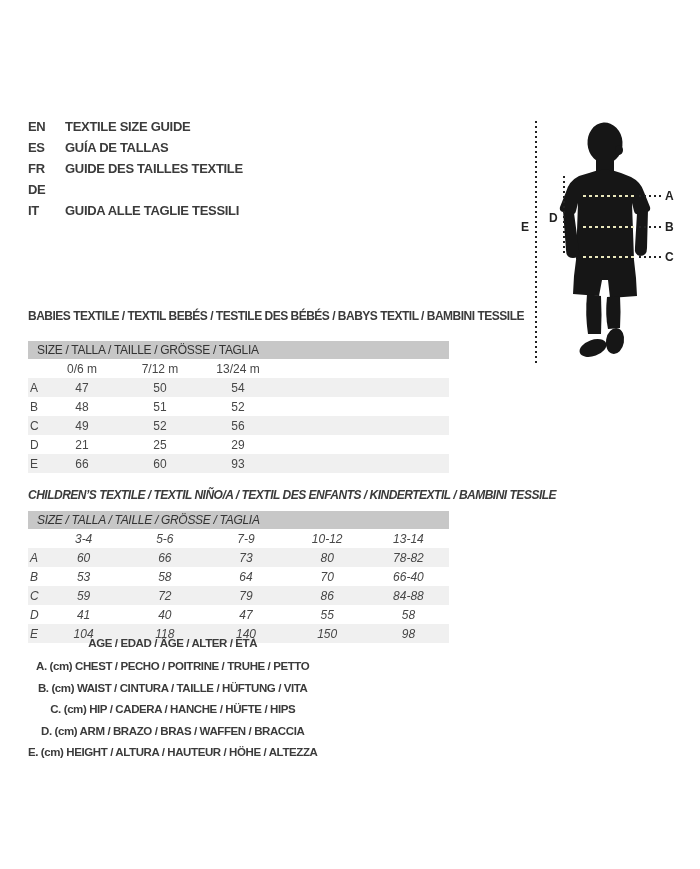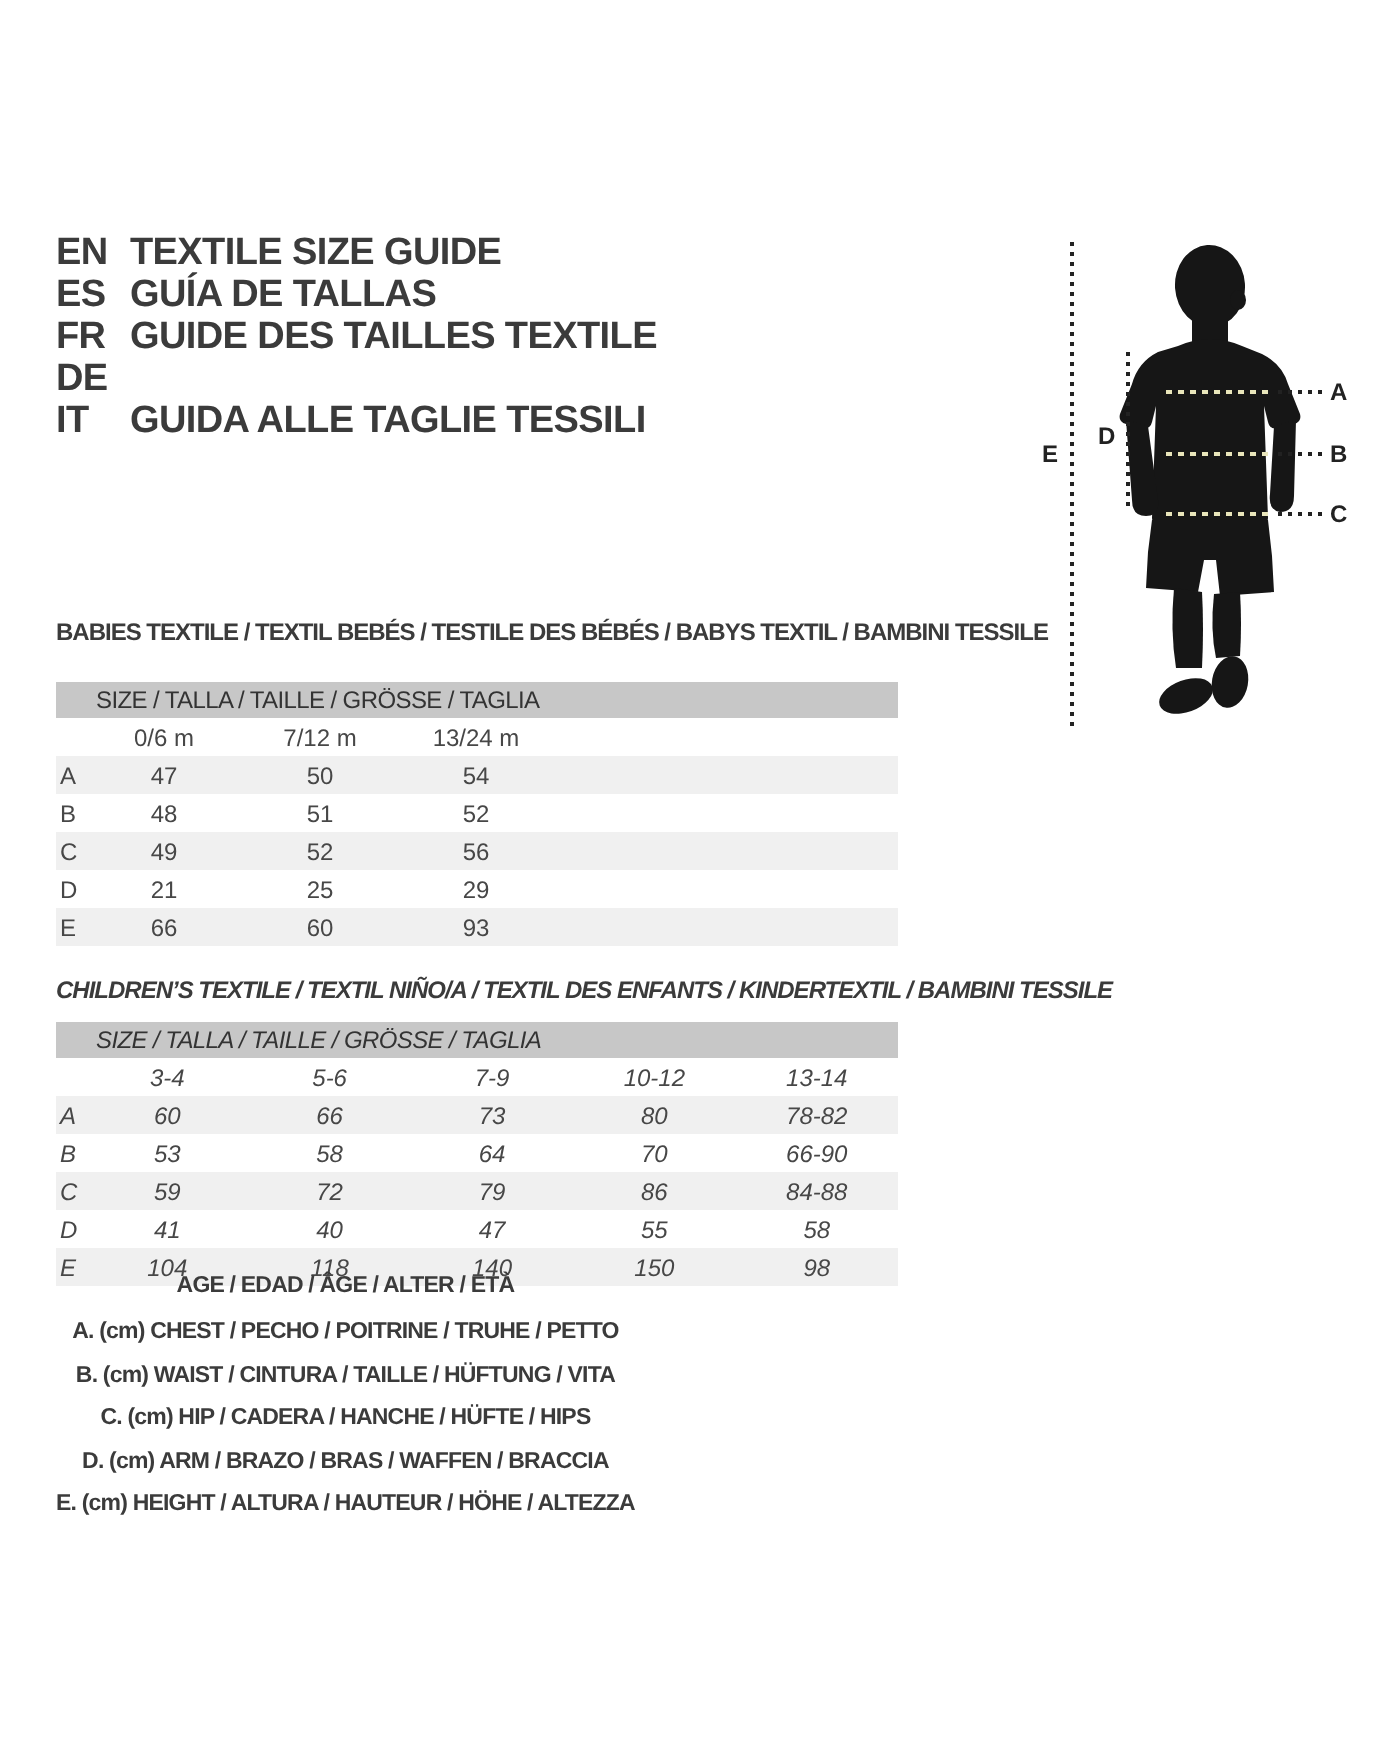--- a/index.html
+++ b/index.html
@@ -3,21 +3,21 @@
 <meta charset="utf-8">
 <style>
   html,body { margin:0; padding:0; background:#ffffff; }
   .page {
     position:relative; width:700px; height:869px; background:#ffffff;
     font-family:"Liberation Sans", sans-serif; color:#3b3b3b; overflow:hidden;
   }
 
   
   .languages { position:absolute; left:28px; top:116px; }
-  .lang-row { display:flex; line-height:21px; font-size:19px; font-weight:700; letter-spacing:-0.3px; color:#3b3b3b; }
+  .lang-row { display:flex; line-height:21px; font-size:13px; font-weight:700; letter-spacing:-0.3px; color:#3b3b3b; }
   .lang-code { width:37px; flex:0 0 37px; }
 
   
   .figure { position:absolute; left:513px; top:110px; width:187px; height:262px; }
   .silhouette { position:absolute; left:0; top:0; z-index:1; }
   .vdots { position:absolute; width:2px; z-index:2;
     background-image:repeating-linear-gradient(180deg,#222222 0 2px,transparent 2px 5px); }
   .e-line { left:22px; top:11px; height:243px; }
   .d-line { left:50px; top:66px; height:80px; }
   .hdots { position:absolute; height:2px; z-index:3; }
@@ -37,21 +37,21 @@
   .l-e { left:8px;   top:111px; }
 
   
   .section { position:absolute; left:28px; width:421px; }
   .section-babies { top:309px; }
   .section-children { top:488px;font-style:italic; }
   .section-title { font-size:12px; font-weight:700; letter-spacing:-0.5px; line-height:14px; color:#3b3b3b; white-space:nowrap; }
   .section-babies .size-bar { margin-top:18px; }
   .section-children .size-bar { margin-top:9px; }
   .size-bar { height:18px; line-height:18px; background:#c7c7c7; color:#333333;
-    font-size:12px; letter-spacing:-0.3px; padding-left:20px; box-sizing:border-box; }
+    font-size:12px; letter-spacing:-0.3px; padding-left:9px; box-sizing:border-box; }
   table.sizes { border-collapse:collapse; table-layout:fixed; width:421px; }
   table.sizes td { height:19px; padding:0; text-align:center; font-size:12px; font-weight:400; color:#474747; }
   table.sizes td.rl { text-align:left; padding-left:2px; }
   tr.stripe td { background:#f0f0f0; }
   col.c-label { width:15px; }
   col.c-data  { width:78px; }
   col.c-data5 { width:81px; }
   col.c-fill  { width:auto; }
 
   
@@ -208,21 +208,21 @@
         <td>73</td>
         <td>80</td>
         <td>78-82</td>
       </tr>
       <tr>
         <td class="rl">B</td>
         <td>53</td>
         <td>58</td>
         <td>64</td>
         <td>70</td>
-        <td>66-90</td>
+        <td>66-40</td>
       </tr>
       <tr class="stripe">
         <td class="rl">C</td>
         <td>59</td>
         <td>72</td>
         <td>79</td>
         <td>86</td>
         <td>84-88</td>
       </tr>
       <tr>

